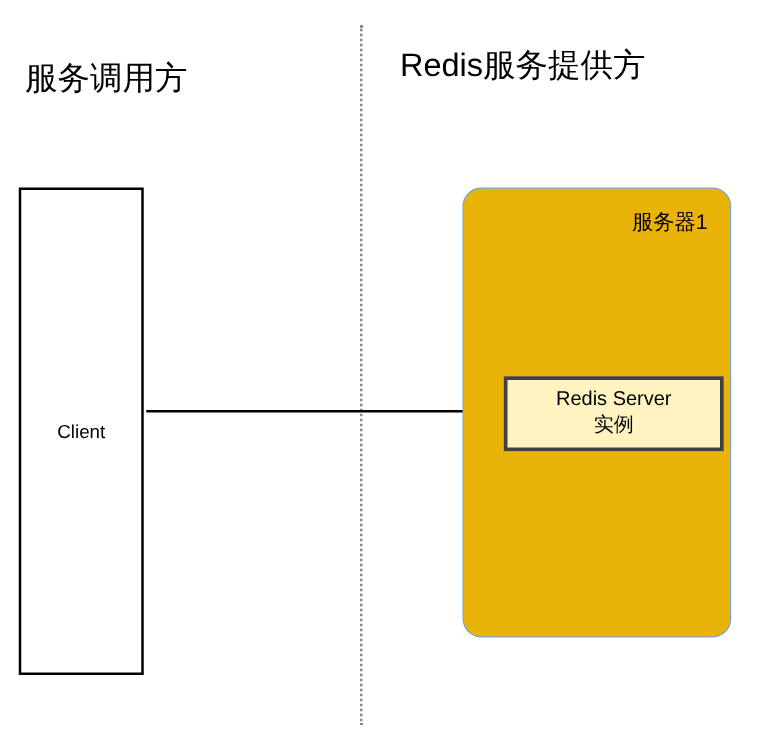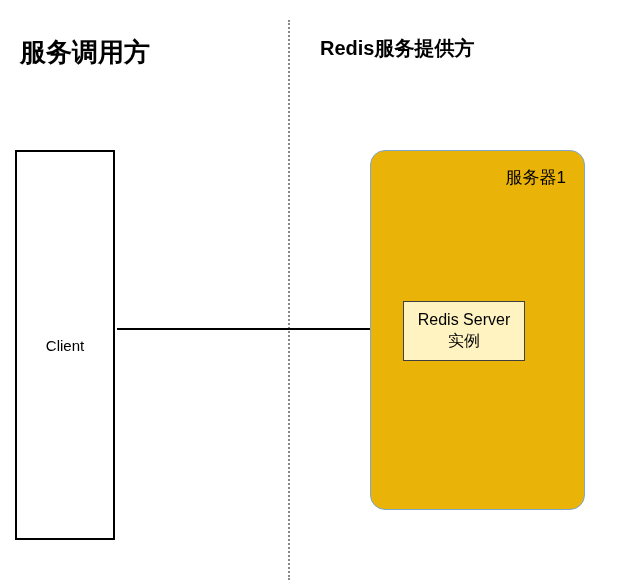--- a/index.html
+++ b/index.html
@@ -5,31 +5,31 @@
     * { margin: 0; padding: 0; box-sizing: border-box; }
     body {
       width: 622px;
       height: 584px;
       font-family: Arial, "Microsoft YaHei", sans-serif;
       background: #fff;
       position: relative;
     }
     .header-left {
       position: absolute;
-      top: 35px;
+      top: 45px;
       left: 20px;
       font-size: 26px;
-      font-weight: bold;
+      font-weight: normal;
     }
     .header-right {
       position: absolute;
       top: 35px;
       left: 320px;
-      font-size: 20px;
-      font-weight: bold;
+      font-size: 26px;
+      font-weight: normal;
     }
     .divider {
       position: absolute;
       top: 20px;
       left: 288px;
       height: 560px;
       border-left: 2px dotted #888;
     }
     .client-box {
       position: absolute;
@@ -57,24 +57,24 @@
     .server-label {
       position: absolute;
       top: 15px;
       right: 18px;
       font-size: 17px;
     }
     .redis-box {
       position: absolute;
       top: 150px;
       left: 32px;
-      width: 122px;
+      width: 176px;
       height: 60px;
       background: #fff3c2;
-      border: 1px solid #404040;
+      border: 3px solid #404040;
       display: flex;
       flex-direction: column;
       align-items: center;
       justify-content: center;
       font-size: 16px;
       text-align: center;
       line-height: 1.3;
     }
     .arrow-line {
       position: absolute;

